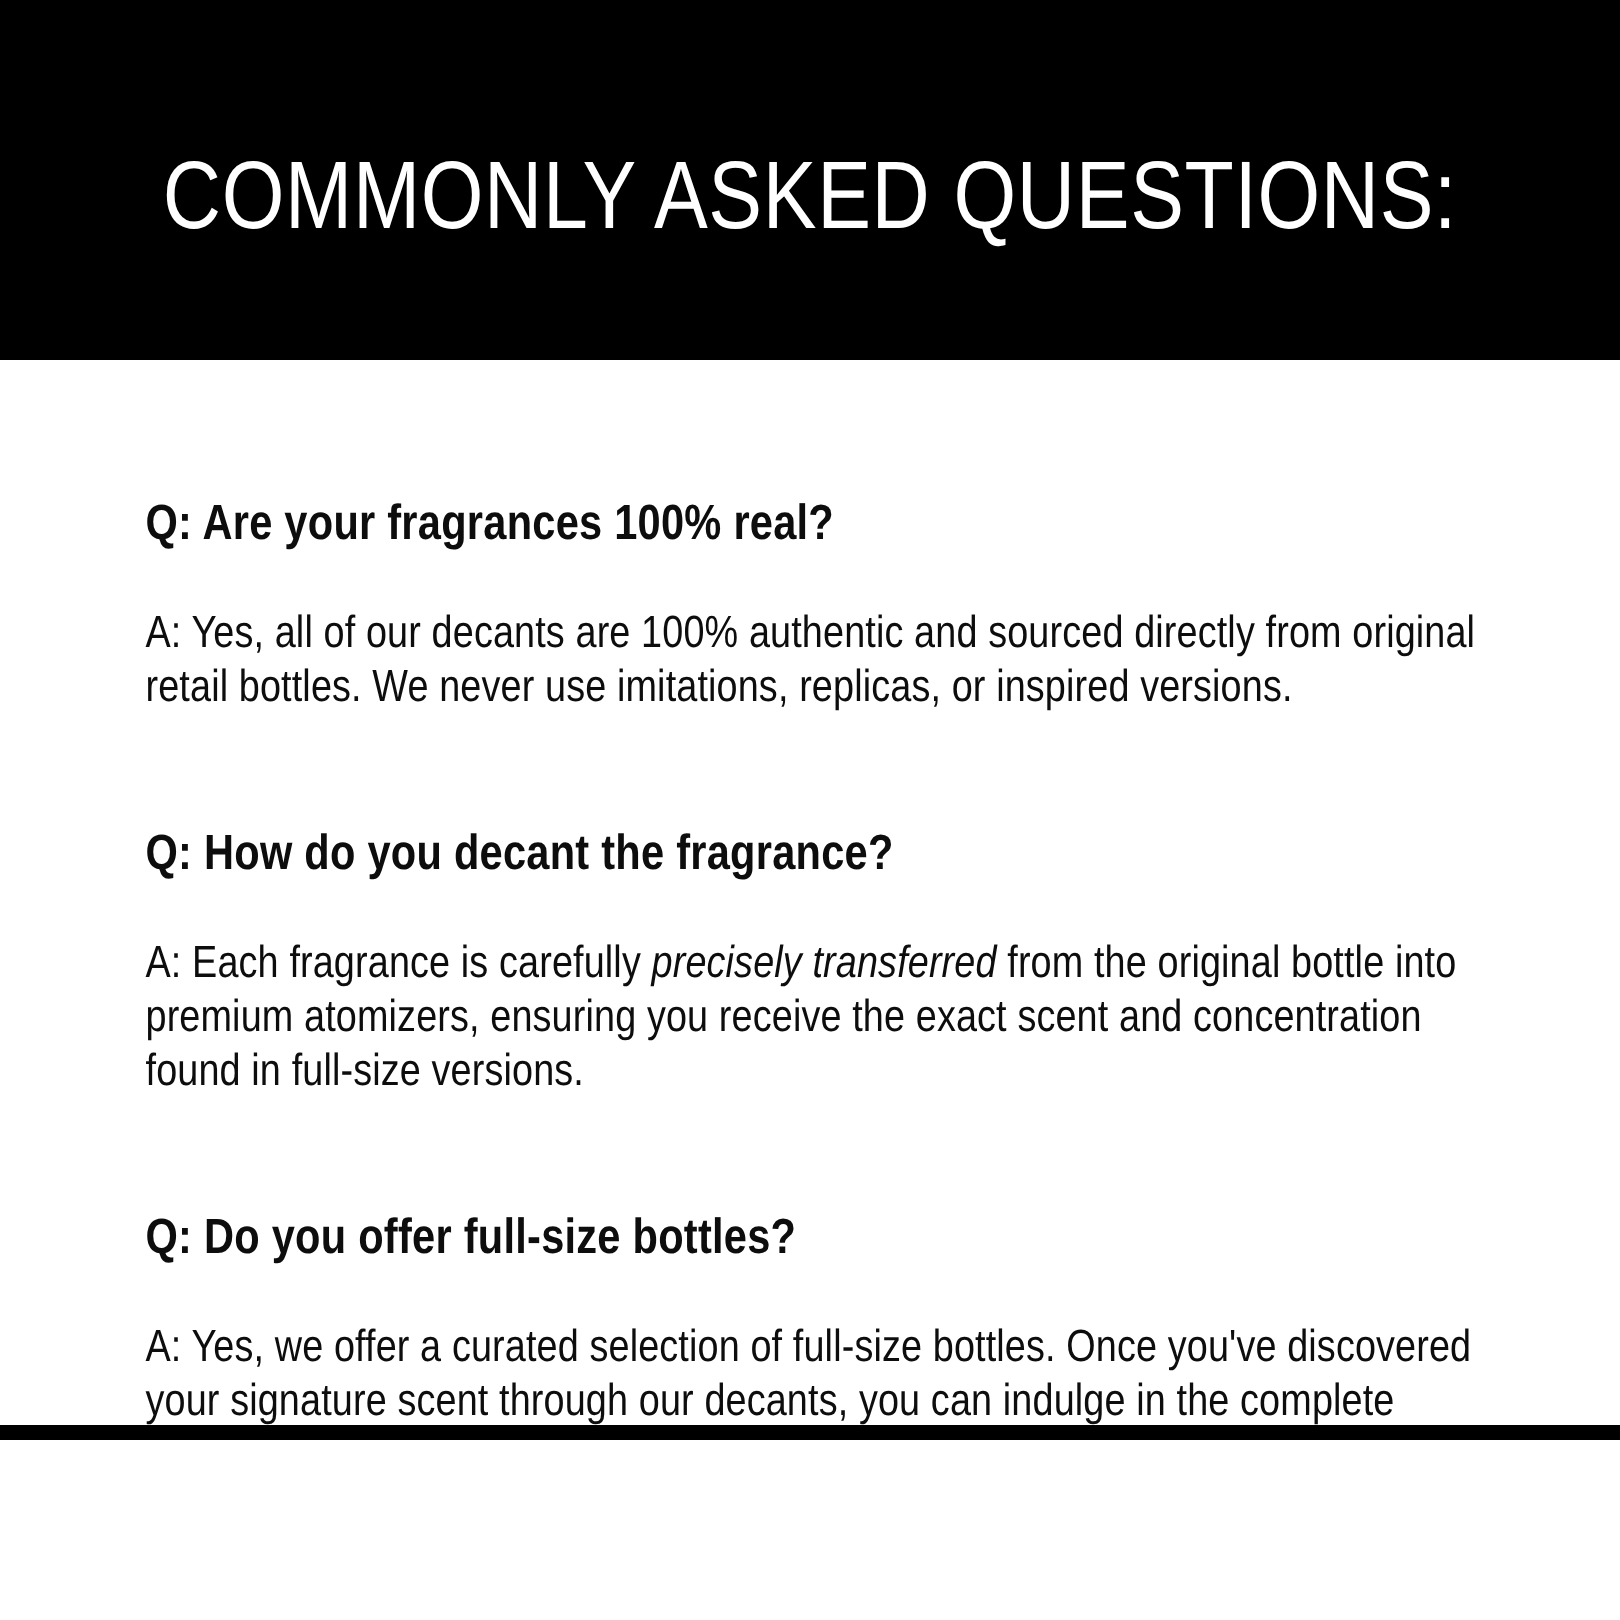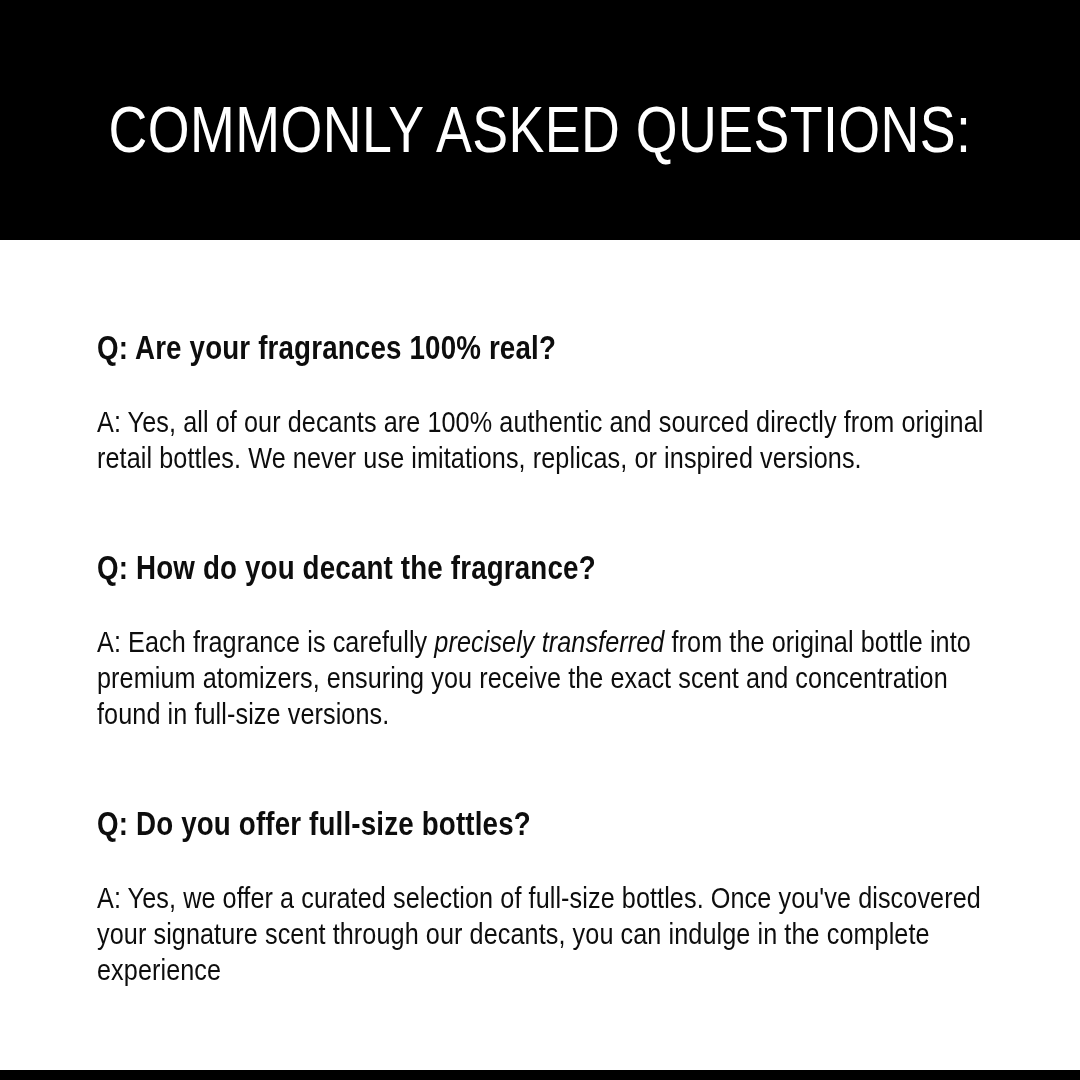--- a/index.html
+++ b/index.html
@@ -3,21 +3,21 @@
 <meta charset="utf-8">
 <style>
   html, body {
     margin: 0;
     padding: 0;
     background: #ffffff;
   }
   .page {
     position: relative;
     width: 1080px;
-    height: 1080px;
+    height: 960px;
     background: #ffffff;
     overflow: hidden;
     font-family: "Liberation Sans", sans-serif;
     color: #0d0d0d;
   }
   
   .cx {
     width: 119.05%;
     transform: scaleX(0.84);
     transform-origin: left top;

